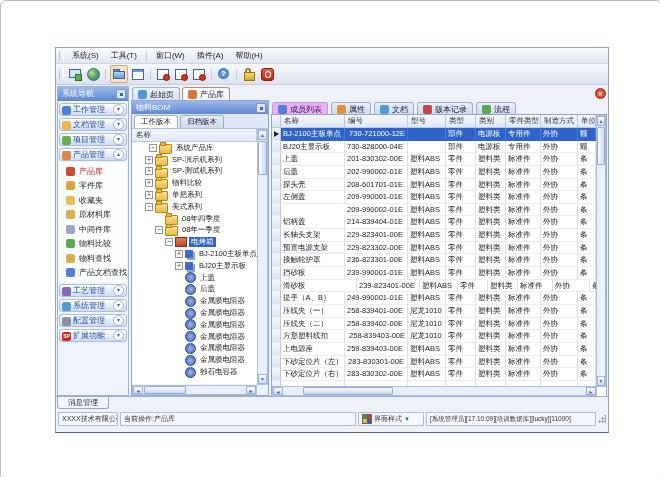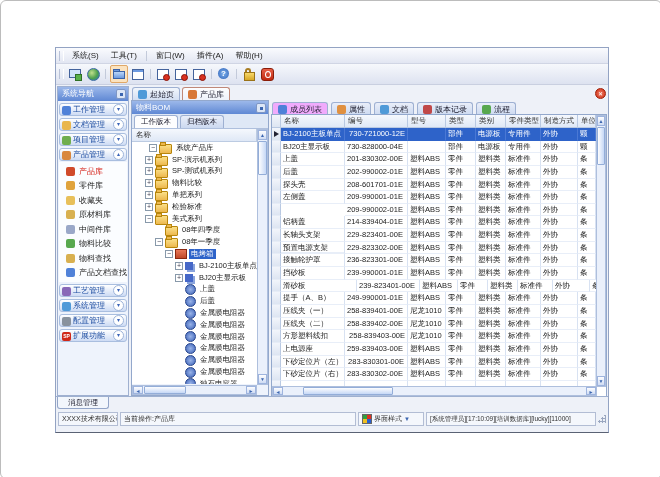--- a/index.html
+++ b/index.html
@@ -293,25 +293,20 @@
           <div class="texp">+</div>
           <div class="tico folder"></div>
           <div class="tlabel">物料比较</div>
         </div>
         <div class="trow" style="padding-left: 13px;">
           <div class="texp">+</div>
           <div class="tico folder"></div>
           <div class="tlabel">单把系列</div>
         </div>
         <div class="trow" style="padding-left: 13px;">
-          <div class="texp">+</div>
-          <div class="tico folder"></div>
-          <div class="tlabel">检验标准</div>
-        </div>
-        <div class="trow" style="padding-left: 13px;">
           <div class="texp">−</div>
           <div class="tico folder"></div>
           <div class="tlabel">美式系列</div>
         </div>
         <div class="trow" style="padding-left: 23px;">
           <div class="texp blank"></div>
           <div class="tico folder"></div>
           <div class="tlabel">08年四季度</div>
         </div>
         <div class="trow" style="padding-left: 23px;">

